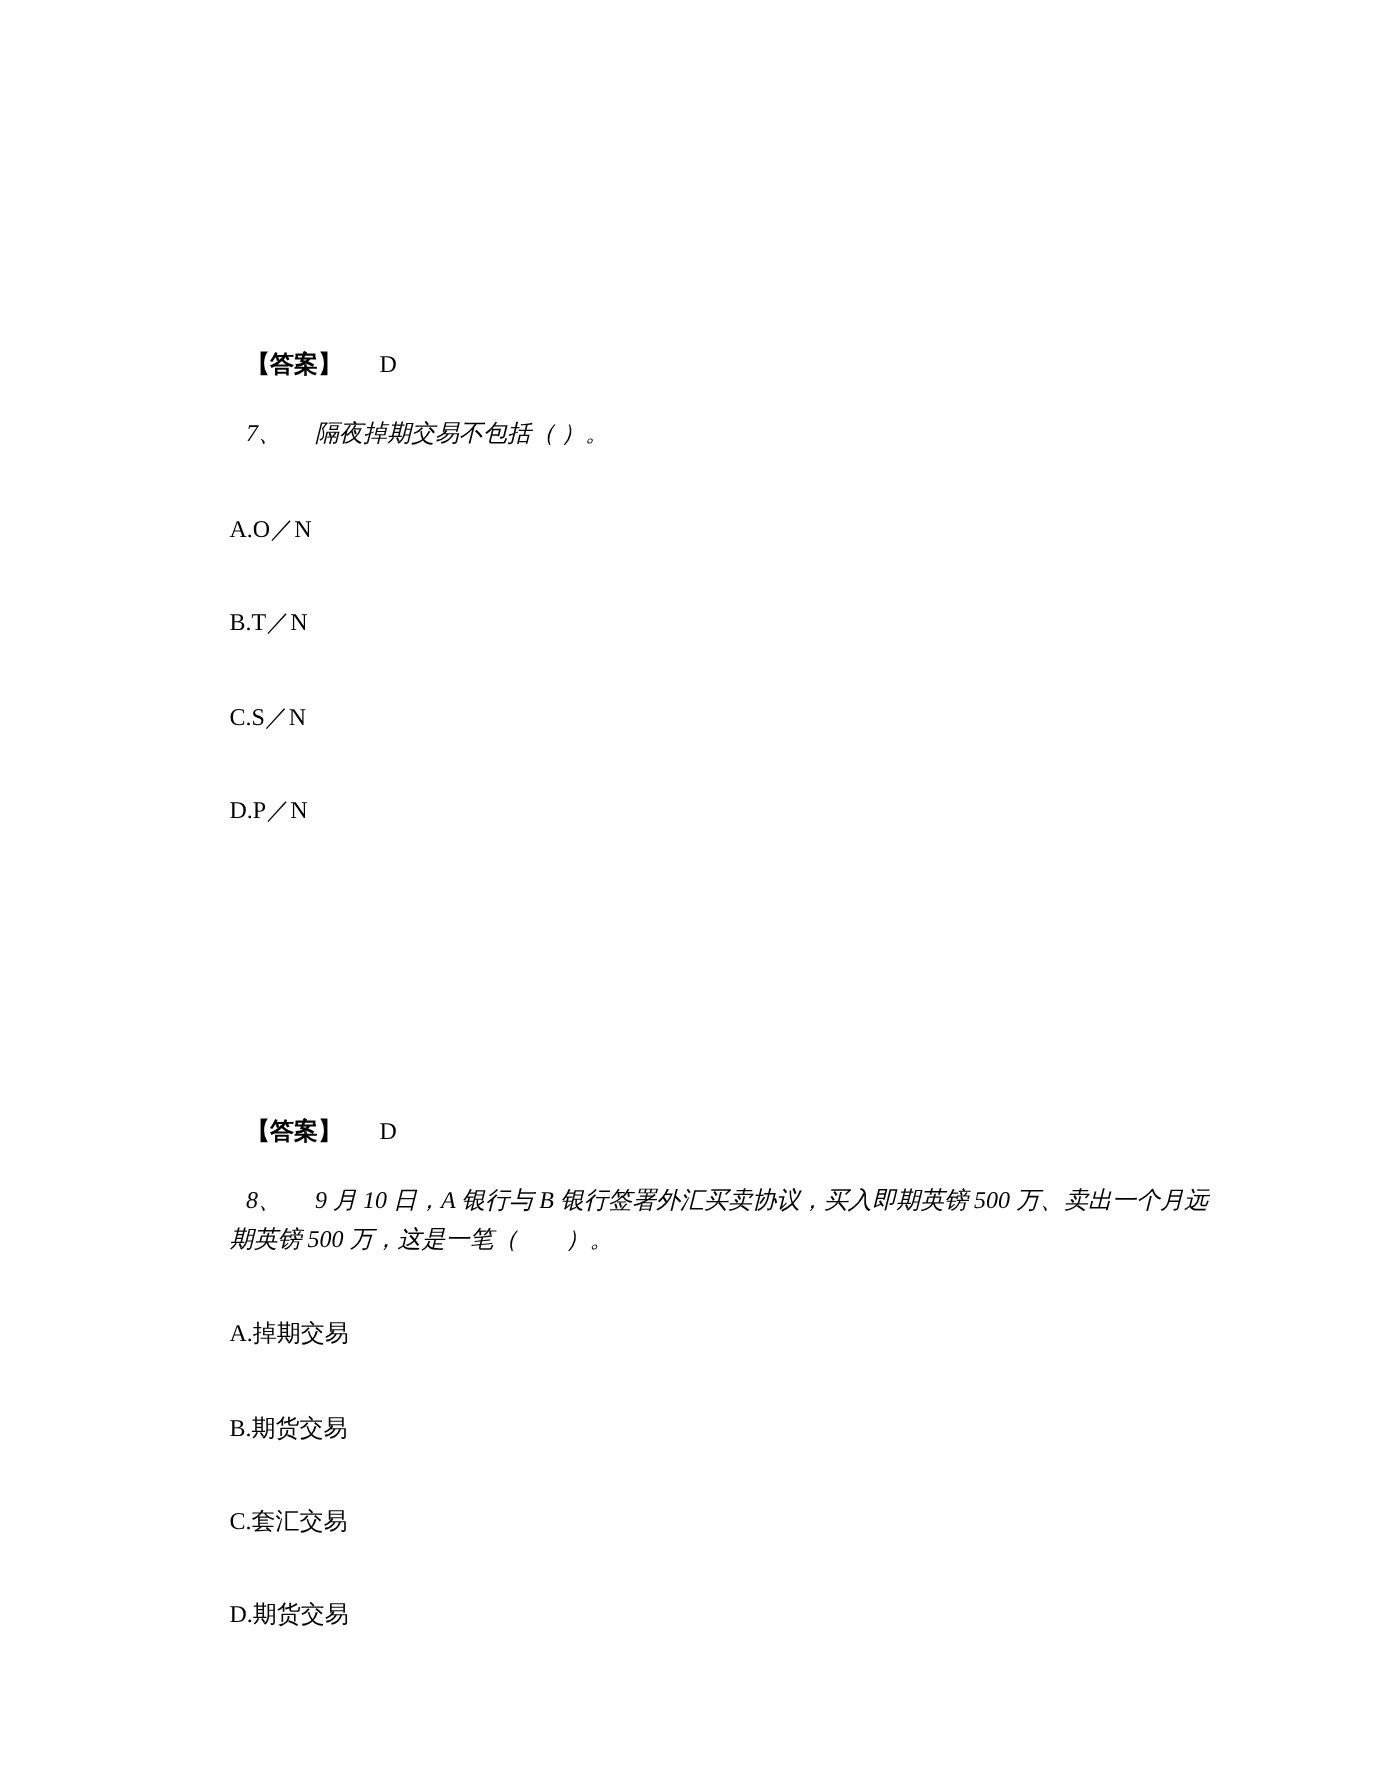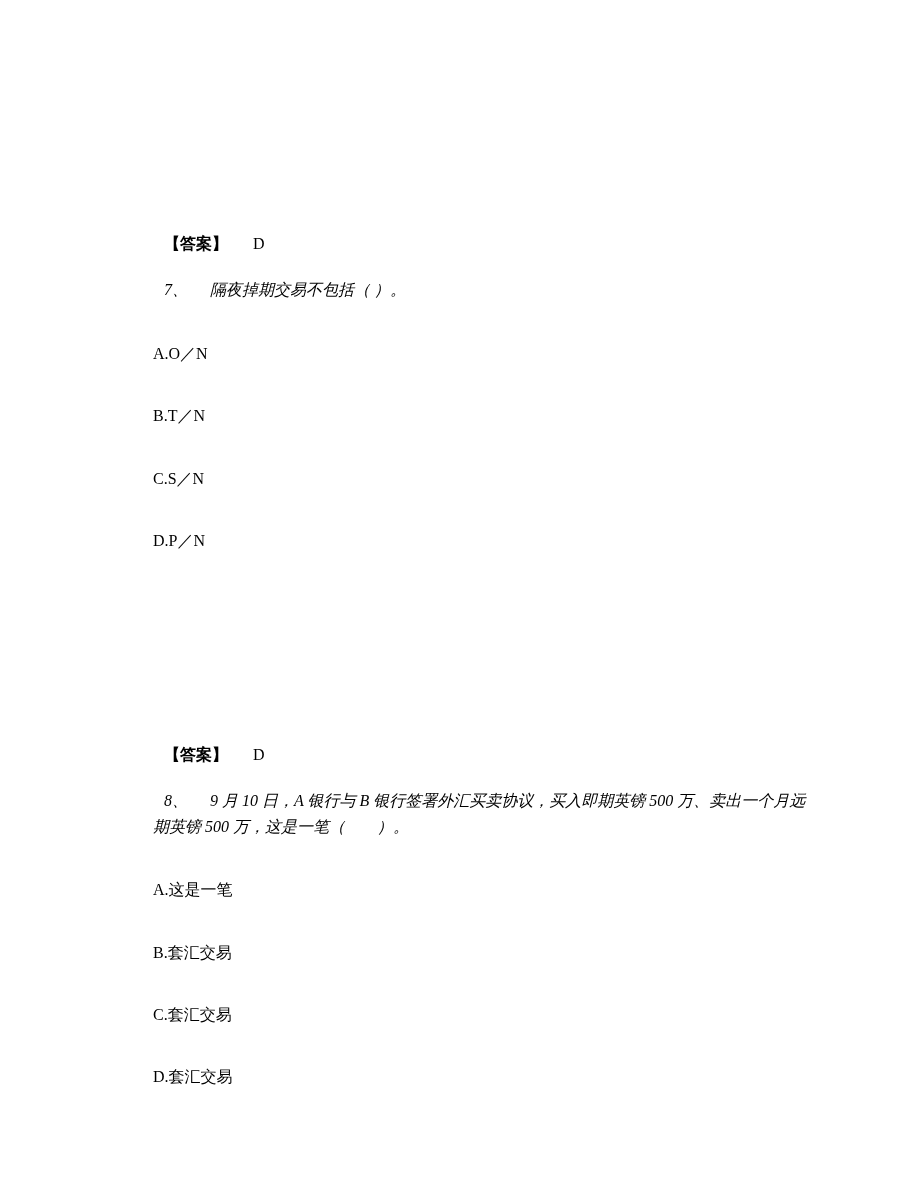--- a/index.html
+++ b/index.html
@@ -59,16 +59,16 @@
 
 <div class="answer-line">
   <span class="answer-label">【答案】</span>
   <span class="answer-value">D</span>
 </div>
 
 <div class="question-line">
   <span>8、</span><span>9 月 10 日，A 银行与 B 银行签署外汇买卖协议，买入即期英镑 500 万、卖出一个月远期英镑 500 万，这是一笔（　　）。</span>
 </div>
 
-<div class="option-line">A.这是一笔</div>
-<div class="option-line">B.套汇交易</div>
+<div class="option-line">A.掉期交易</div>
+<div class="option-line">B.期货交易</div>
 <div class="option-line">C.套汇交易</div>
-<div class="option-line">D.套汇交易</div>
+<div class="option-line">D.期货交易</div>
 
 </body></html>

